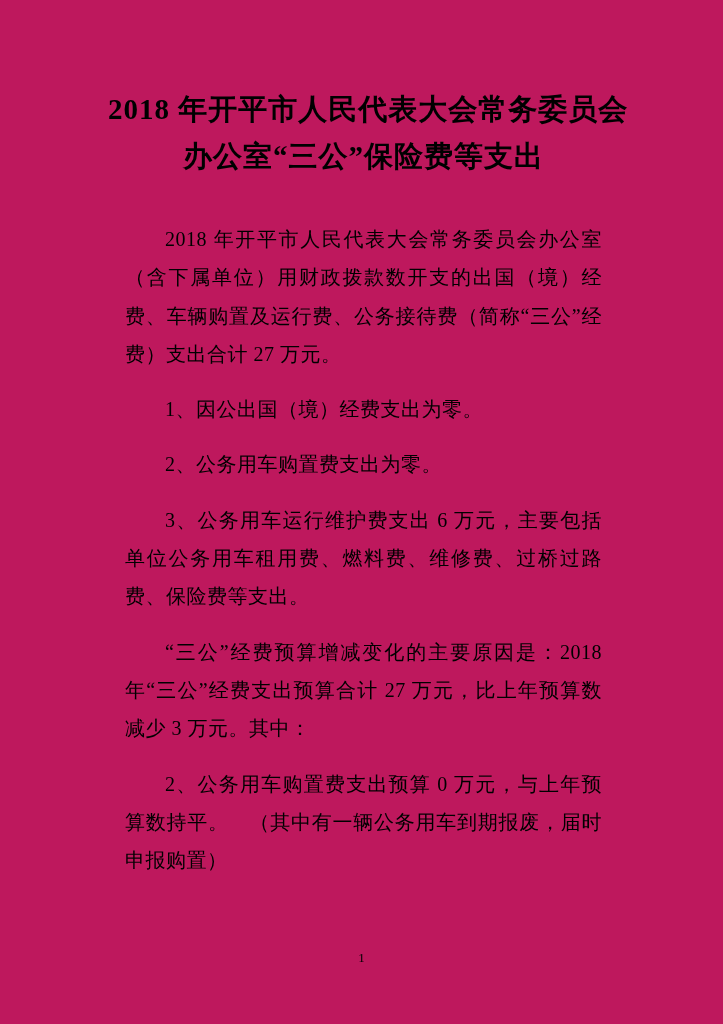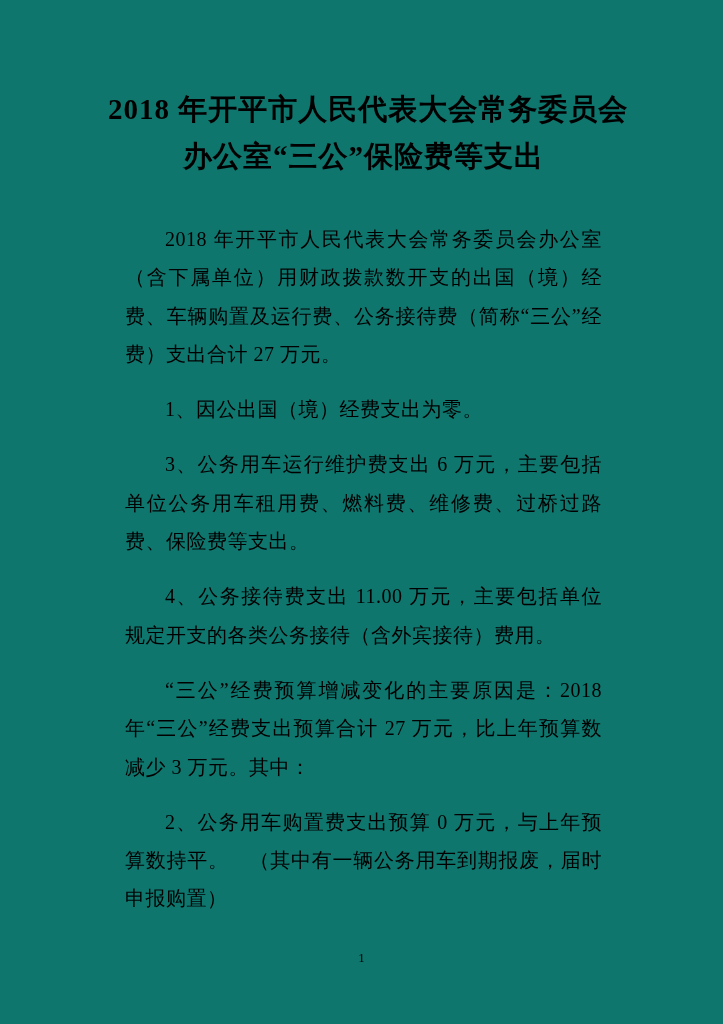--- a/index.html
+++ b/index.html
@@ -4,21 +4,21 @@
 <style>
   html, body {
     margin: 0;
     padding: 0;
     background: #ffffff;
   }
   .page {
     position: relative;
     width: 723px;
     height: 1024px;
-    background: #0f766e;
+    background: #be185d;
     color: #000000;
     font-family: "Liberation Serif", "DejaVu Serif", serif;
     box-sizing: border-box;
     padding: 86px 104px 0 108px;
     overflow: hidden;
   }
   .doc-title {
     margin: 0 0 40px 0;
     text-align: center;
     font-weight: bold;
@@ -54,22 +54,22 @@
 <div class="page">
 
   <h1 class="doc-title">
     <span class="title-line">2018 年开平市人民代表大会常务委员会</span>
     <span class="title-line">办公室“三公”保险费等支出</span>
   </h1>
 
   <div class="doc-body">
     <p>2018 年开平市人民代表大会常务委员会办公室（含下属单位）用财政拨款数开支的出国（境）经费、车辆购置及运行费、公务接待费（简称“三公”经费）支出合计 27 万元。</p>
     <p>1、因公出国（境）经费支出为零。</p>
+    <p>2、公务用车购置费支出为零。</p>
     <p>3、公务用车运行维护费支出 6 万元，主要包括单位公务用车租用费、燃料费、维修费、过桥过路费、保险费等支出。</p>
-    <p>4、公务接待费支出 11.00 万元，主要包括单位规定开支的各类公务接待（含外宾接待）费用。</p>
     <p>“三公”经费预算增减变化的主要原因是：2018 年“三公”经费支出预算合计 27 万元，比上年预算数减少 3 万元。其中：</p>
     <p>2、公务用车购置费支出预算 0 万元，与上年预算数持平。　（其中有一辆公务用车到期报废，届时申报购置）</p>
   </div>
 
   <div class="page-footer">
     <span>1</span>
   </div>
 
 </div>
 

